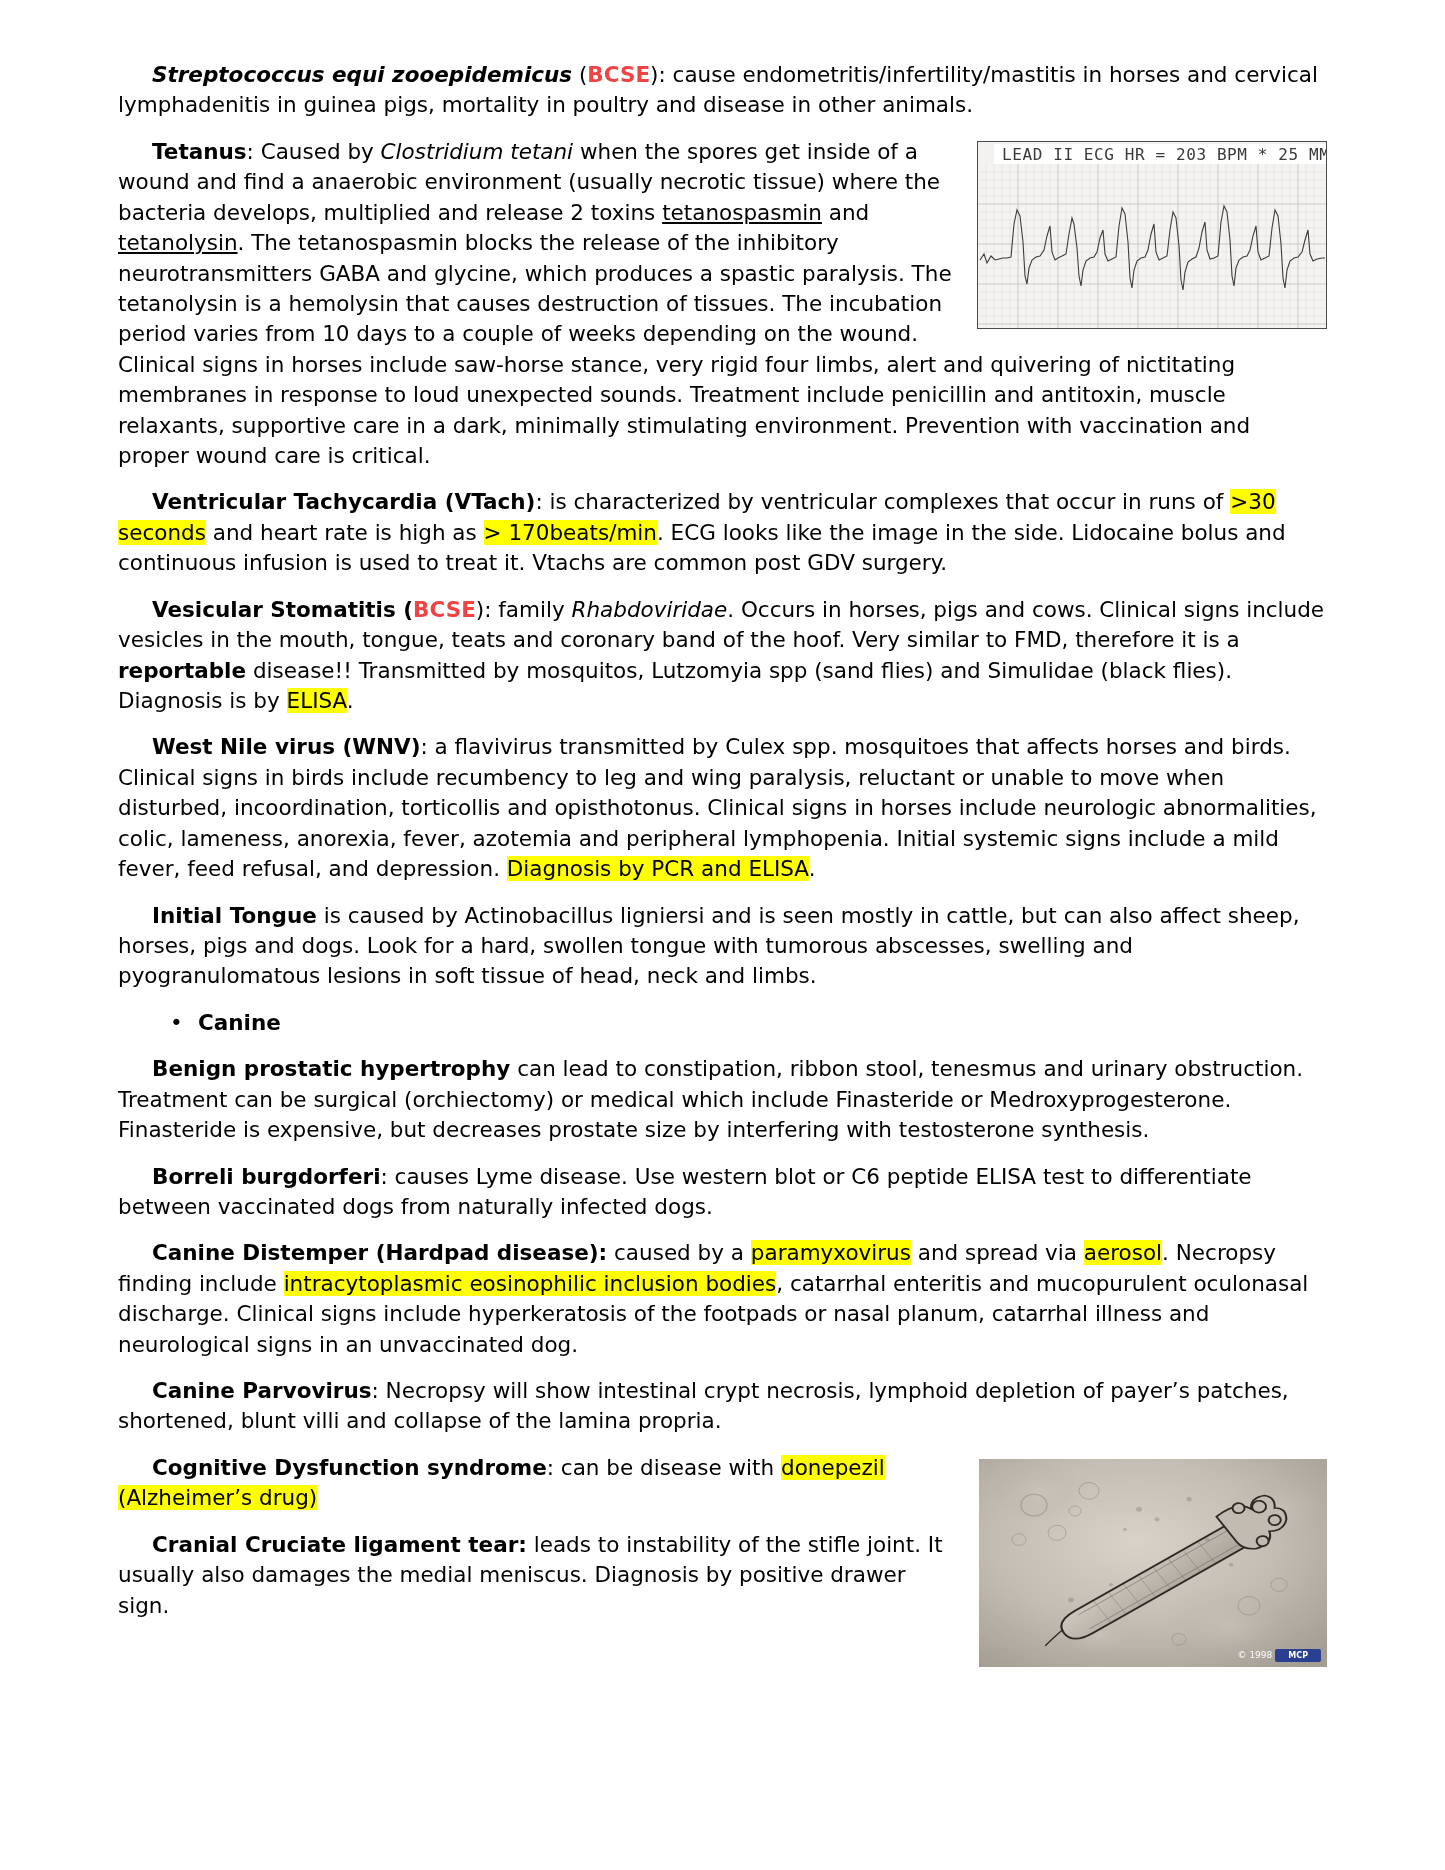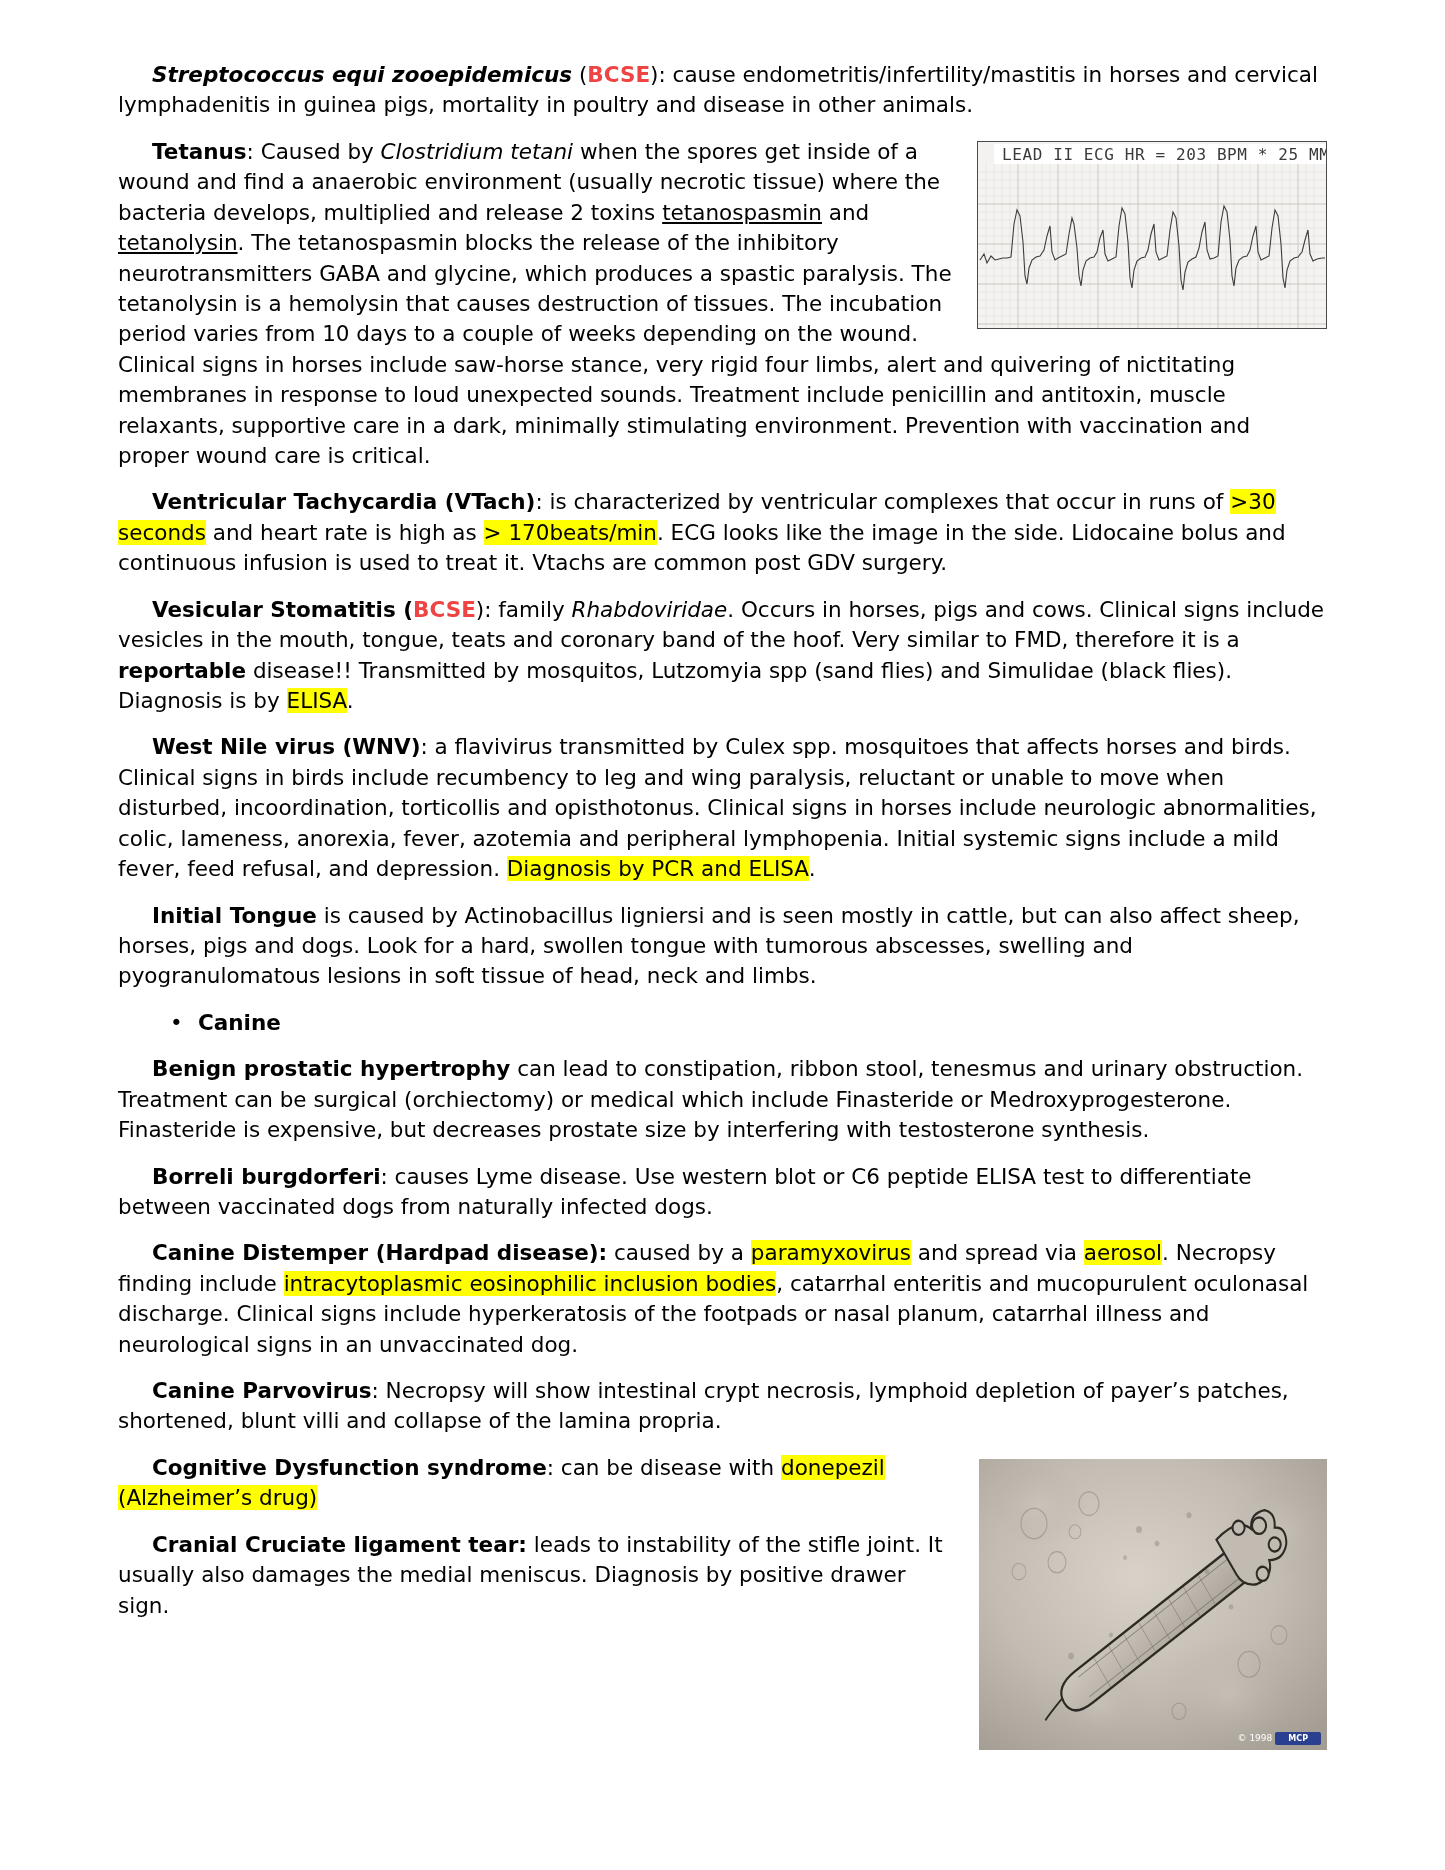--- a/index.html
+++ b/index.html
@@ -58,21 +58,21 @@
     padding-left: 8px;
     background: #ffffff;
     white-space: nowrap;
     z-index: 3;
   }
   .ecg-grid { position: absolute; top: 22px; left: 0; right: 0; bottom: 0; z-index: 1; }
   .ecg-trace { position: absolute; top: 22px; left: 0; right: 0; bottom: 0; z-index: 2; }
   .fig-micro {
     float: right;
     width: 348px;
-    height: 291px;
+    height: 208px;
     margin: 6px 0 8px 20px;
     position: relative;
     overflow: hidden;
     background: #b9b4ad;
   }
   .micro-watermark {
     position: absolute;
     right: 6px;
     bottom: 5px;
     font-size: 9px;

